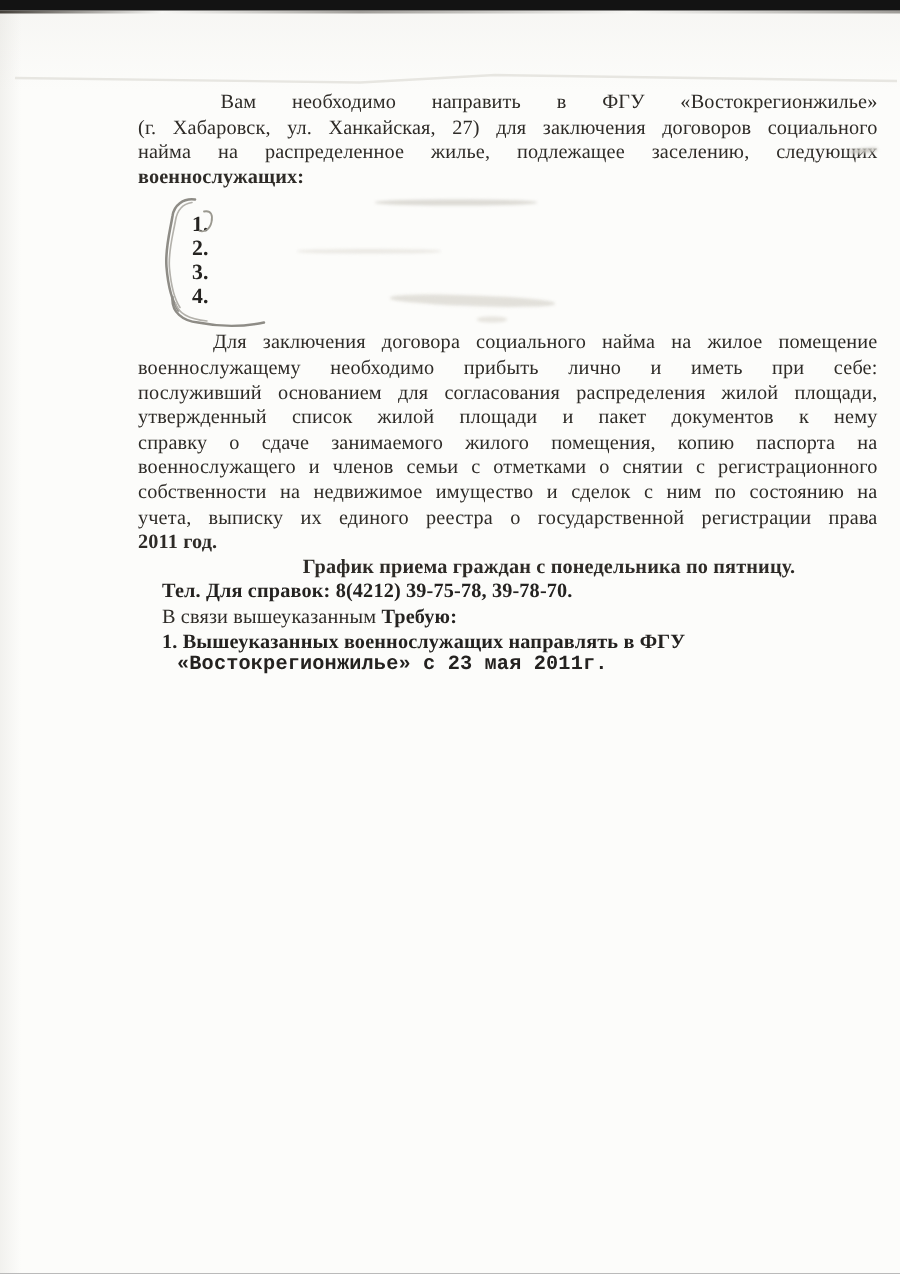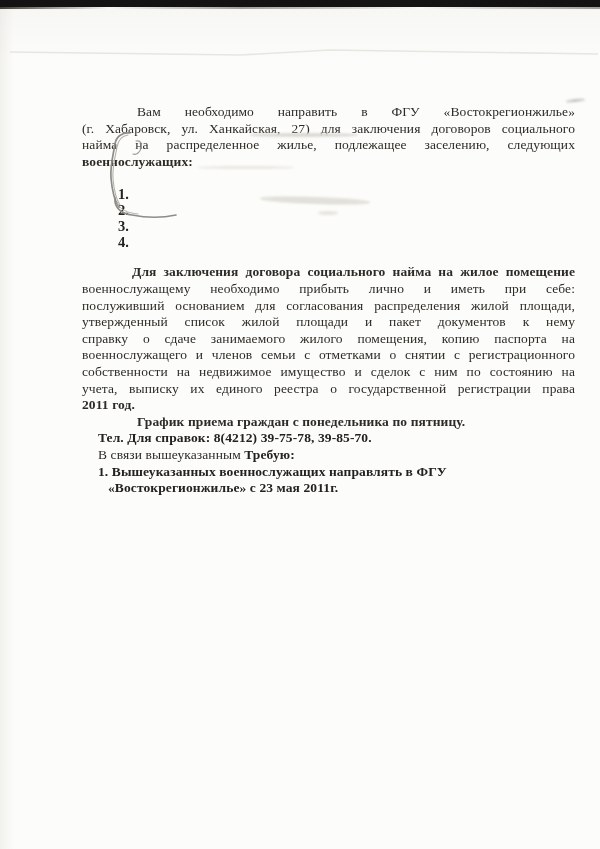--- a/index.html
+++ b/index.html
@@ -23,42 +23,41 @@
   
   #page::before{
     content:""; position:absolute; inset:0;
     background:linear-gradient(90deg, rgba(210,208,202,.25) 0, rgba(255,255,255,0) 14px),
                linear-gradient(180deg, rgba(225,223,218,.22) 0, rgba(255,255,255,0) 60px);
     pointer-events:none;
   }
 
   
   #body-text {
-    position:absolute; left:82px; top:60px; width:493px;
+    position:absolute; left:92px; top:60px; width:493px;
     font-size:13.5px; line-height:16.6px;
     letter-spacing:.1px;
-    margin-top:44px;
   }
   .pline { text-align:justify; text-align-last:justify; }
   .pline-last { text-align:left;font-weight:bold; }
-  .ind55 { text-indent:55px; }
-  .ind50 { text-indent:50px;font-weight:bold; }
+  .ind55 { text-indent:55px;text-align:center; }
+  .ind50 { text-indent:50px; }
 
   
   #list-block { margin:16px 0 14px 36px; }
   .list-item { font-weight:bold; font-size:14.5px; line-height:16px; color:#252320; }
   #brace-svg { position:absolute; left:102px; top:128px; pointer-events:none; }
 
   #para2 { margin-top:0; }
   #schedule-line { margin-top:0; }
 
   
   #bottom-block { margin-left:16px; }
   .bold { font-weight:bold; color:#242220; }
-  #order-line2 { padding-left:10px; }
+  #order-line2 { padding-left:10px;font-family:Liberation Mono, monospace; }
 
   
   .smudge { position:absolute; border-radius:45%; filter:blur(1px); pointer-events:none; }
   #smudge-a { left:566px; top:99px;  width:19px;  height:3px; background:#c9c7c1; transform:rotate(-6deg); }
   #smudge-b { left:250px; top:133px; width:108px; height:4px; background:#dcdad4; }
   #smudge-c { left:198px; top:166px; width:96px;  height:3px; background:#eae8e3; }
   #smudge-d { left:260px; top:197px; width:110px; height:7px; background:#e2e0da; transform:rotate(2deg); }
   #smudge-e { left:318px; top:211px; width:20px;  height:4px; background:#e7e5df; }
 </style>
 </head>
@@ -96,21 +95,21 @@
       <div class="pline">справку о сдаче занимаемого жилого помещения, копию паспорта на</div>
       <div class="pline">военнослужащего и членов семьи с отметками о снятии с регистрационного</div>
       <div class="pline">собственности на недвижимое имущество и сделок с ним по состоянию на</div>
       <div class="pline">учета, выписку их единого реестра о государственной регистрации права</div>
       <div class="pline-last">2011 год.</div>
     </div>
 
     <div id="schedule-line" class="pline-last ind55">График приема граждан с понедельника по пятницу.</div>
 
     <div id="bottom-block">
-      <div class="bold">Тел. Для справок: 8(4212) 39-75-78, 39-85-70.</div>
+      <div class="bold">Тел. Для справок: 8(4212) 39-75-78, 39-78-70.</div>
       <div><span>В связи вышеуказанным </span><span class="bold">Требую:</span></div>
       <div class="bold" id="order-line1">1. Вышеуказанных военнослужащих направлять в ФГУ</div>
       <div class="bold" id="order-line2">«Востокрегионжилье» с 23 мая 2011г.</div>
     </div>
 
   </div>
 
   <svg id="brace-svg" width="90" height="100" viewBox="0 0 90 100">
     <path d="M28,5 C20,4 14,9 13,16 C11,28 8,38 9,50 C10,62 12,72 17,79" fill="none" stroke="#8e8c86" stroke-width="1.7" stroke-linecap="round"></path>
     <path d="M26,7 C19,8 16,13 15,19 C13,30 10,40 11,51 C12,62 14,71 18,77" fill="none" stroke="#b3b1ab" stroke-width="1.1" stroke-linecap="round"></path>

